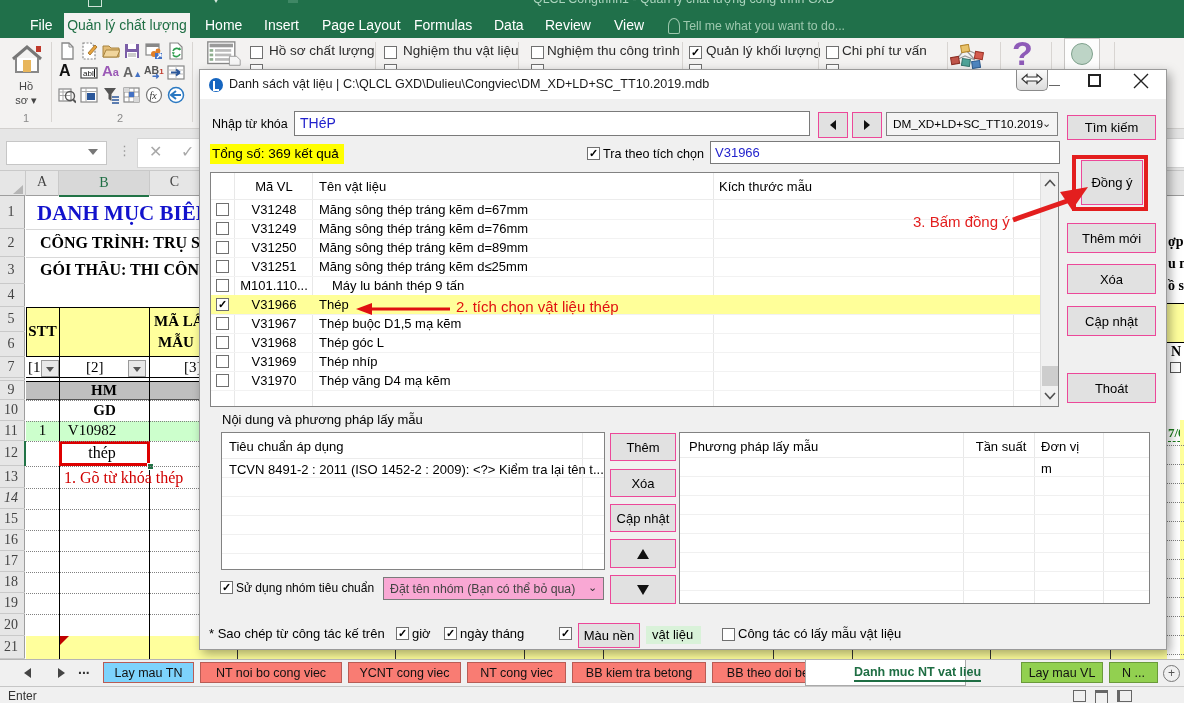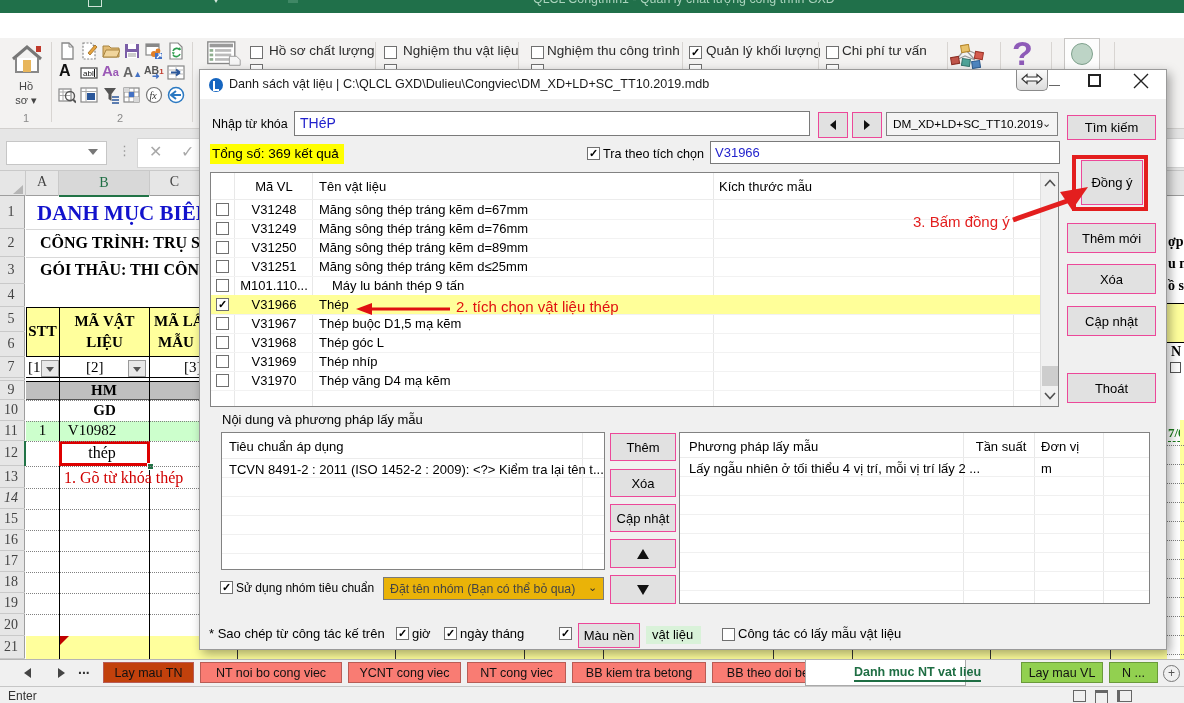--- a/index.html
+++ b/index.html
@@ -15,20 +15,34 @@
 <body>
 <div id="page">
 
 <div class="abs" style="left:0;top:0;width:1184px;height:13px;background:#20704a;overflow:hidden;">
   <div class="abs" style="left:88px;top:-7px;width:12px;height:12px;border:1px solid #cfe3d8;background:#20704a;"></div>
   <div class="abs" style="left:211px;top:-6px;width:0;height:0;border-left:5px solid transparent;border-right:5px solid transparent;border-top:9px solid #d8e9e0;"></div>
   <div class="abs" style="left:288px;top:-6px;width:10px;height:9px;background:#3f8765;"></div>
   <div class="abs nw" style="left:533px;top:-8px;color:#abd3bd;font-size:12.4px;">QLCL Congtrinh1 - Quản lý chất lượng công trình GXD</div>
 </div>
 
+<div class="abs" style="left:0;top:13px;width:1184px;height:25px;background:#20704a;">
+  <div class="abs nw" style="left:30px;top:4px;color:#fff;font-size:14px;">File</div>
+  <div class="abs" style="left:64px;top:0;width:126px;height:25px;background:#f3f2f1;text-align:center;">
+    <span style="color:#1f6e44;font-size:14px;line-height:25px;">Quản lý chất lượng</span></div>
+  <div class="abs nw" style="left:205px;top:4px;color:#fff;font-size:14px;">Home</div>
+  <div class="abs nw" style="left:264px;top:4px;color:#fff;font-size:14px;">Insert</div>
+  <div class="abs nw" style="left:322px;top:4px;color:#fff;font-size:14px;">Page Layout</div>
+  <div class="abs nw" style="left:414px;top:4px;color:#fff;font-size:14px;">Formulas</div>
+  <div class="abs nw" style="left:494px;top:4px;color:#fff;font-size:14px;">Data</div>
+  <div class="abs nw" style="left:545px;top:4px;color:#fff;font-size:14px;">Review</div>
+  <div class="abs nw" style="left:614px;top:4px;color:#fff;font-size:14px;">View</div>
+  <div class="abs" style="left:668px;top:5px;width:10px;height:14px;border:1px solid #9dc8ae;border-radius:50% 50% 2px 2px;"></div>
+  <div class="abs nw" style="left:683px;top:6px;color:#9dc8ae;font-size:12.3px;">Tell me what you want to do...</div>
+</div>
 
 <div class="abs" style="left:0;top:38px;width:1184px;height:90px;background:#f3f2f1;border-bottom:1px solid #d2d0ce;">
 
   <div class="abs" style="left:10px;top:6px;width:34px;height:30px;">
     <svg width="34" height="30" viewBox="0 0 34 30">
       <path d="M3 15 L17 3 L31 15" fill="none" stroke="#777" stroke-width="3"></path>
       <path d="M6 14 L6 28 L28 28 L28 14" fill="#fff" stroke="#888" stroke-width="2"></path>
       <rect x="13" y="16" width="8" height="12" fill="#e8b65c"></rect>
       <rect x="26" y="2" width="5" height="6" fill="#c0392b"></rect>
     </svg>
@@ -243,21 +257,20 @@
   <div class="abs nw serif" style="left:40px;top:91px;font-size:16px;font-weight:bold;color:#000;width:159px;overflow:hidden;">GÓI THẦU: THI CÔNG</div>
   <div class="abs" style="left:26px;top:59px;width:173px;height:1px;background:#d9d9d9;"></div>
   <div class="abs" style="left:26px;top:87px;width:173px;height:1px;background:#d9d9d9;"></div>
 
 
   <div class="abs" style="left:26px;top:137px;width:173px;height:50px;background:#ffff9c;border-top:1px solid #000;border-bottom:1px solid #000;box-sizing:border-box;">
     <div class="abs" style="left:0;top:0;width:1px;height:50px;background:#000;"></div>
     <div class="abs" style="left:33px;top:0;width:1px;height:50px;background:#000;"></div>
     <div class="abs" style="left:123px;top:0;width:1px;height:50px;background:#000;"></div>
     <div class="abs nw serif" style="left:0px;top:15px;width:33px;text-align:center;font-size:15px;font-weight:bold;">STT</div>
-    <div class="abs serif" style="left:34px;top:3px;width:89px;text-align:center;font-size:15px;font-weight:bold;line-height:21px;">MÃ VẬT<br>LIỆU</div>
     <div class="abs serif" style="left:124px;top:3px;width:60px;text-align:left;font-size:15px;font-weight:bold;line-height:21px;"><span style="margin-left:4px;">MÃ LẤ</span><br><span style="margin-left:8px;">MẪU</span></div>
   </div>
 
   <div class="abs" style="left:26px;top:187px;width:173px;height:21px;background:#fff;border-bottom:1px solid #000;box-sizing:border-box;">
     <div class="abs" style="left:33px;top:0;width:1px;height:21px;background:#000;"></div>
     <div class="abs" style="left:123px;top:0;width:1px;height:21px;background:#000;"></div>
     <div class="abs nw serif" style="left:2px;top:2px;font-size:15px;">[1</div>
     <div class="abs" style="left:15px;top:3px;width:16px;height:15px;background:#e8e8e8;border:1px solid #999;">
           <div class="abs" style="left:4px;top:6px;width:0;height:0;border-left:4px solid transparent;border-right:4px solid transparent;border-top:5px solid #555;"></div>
         </div>
@@ -497,54 +510,53 @@
         </svg>
       </div>
   <div class="abs" style="left:479px;top:362px;width:471px;height:172px;background:#fff;border:1px solid #828282;box-sizing:border-box;overflow:hidden;">
     <div class="abs" style="left:283px;top:0;width:1px;height:170px;background:#e8e8e8;"></div>
     <div class="abs" style="left:354px;top:0;width:1px;height:170px;background:#e8e8e8;"></div>
     <div class="abs" style="left:423px;top:0;width:1px;height:170px;background:#e8e8e8;"></div>
     <div class="abs nw" style="left:9px;top:6px;font-size:13px;">Phương pháp lấy mẫu</div>
     <div class="abs nw" style="left:288px;top:6px;width:66px;text-align:center;font-size:13px;">Tần suất</div>
     <div class="abs nw" style="left:361px;top:6px;font-size:13px;">Đơn vị</div>
     <div class="abs" style="left:0;top:24px;width:469px;height:1px;background:#ececec;"></div>
-    <div class="abs nw" style="left:9px;top:28px;font-size:13px;">Lấy ngẫu nhiên ở tối thiểu 4 vị trí, mỗi vị trí lấy 2 ...</div>
     <div class="abs nw" style="left:361px;top:28px;font-size:13px;">m</div>
     <div class="abs" style="left:0;top:43px;width:469px;height:1px;background:#f0f0f0;"></div>
     <div class="abs" style="left:0;top:62px;width:469px;height:1px;background:#f0f0f0;"></div>
     <div class="abs" style="left:0;top:81px;width:469px;height:1px;background:#f0f0f0;"></div>
     <div class="abs" style="left:0;top:100px;width:469px;height:1px;background:#f0f0f0;"></div>
     <div class="abs" style="left:0;top:119px;width:469px;height:1px;background:#f0f0f0;"></div>
     <div class="abs" style="left:0;top:138px;width:469px;height:1px;background:#f0f0f0;"></div>
     <div class="abs" style="left:0;top:157px;width:469px;height:1px;background:#f0f0f0;"></div>
   </div>
   <div class="cbk" style="left:20px;top:511px;">✓</div>
   <div class="abs nw" style="left:36px;top:511px;font-size:12px;">Sử dụng nhóm tiêu chuẩn</div>
-  <div class="abs" style="left:183px;top:507px;width:221px;height:23px;background:#eab308;border:1px solid #7a7a7a;box-sizing:border-box;">
+  <div class="abs" style="left:183px;top:507px;width:221px;height:23px;background:#f9a8d4;border:1px solid #7a7a7a;box-sizing:border-box;">
     <div class="abs nw" style="left:6px;top:4px;font-size:12.3px;color:#444;">Đặt tên nhóm (Bạn có thể bỏ qua)</div>
     <div class="abs" style="left:204px;top:3px;font-size:11px;color:#333;">⌄</div>
   </div>
 
   <div class="abs nw" style="left:9px;top:556px;font-size:13px;">* Sao chép từ công tác kế trên</div>
   <div class="cbk" style="left:196px;top:557px;">✓</div>
   <div class="abs nw" style="left:212px;top:556px;font-size:13px;">giờ</div>
   <div class="cbk" style="left:244px;top:557px;">✓</div>
   <div class="abs nw" style="left:260px;top:556px;font-size:13px;">ngày tháng</div>
   <div class="cbk" style="left:359px;top:557px;">✓</div>
   <div class="btn" style="left:378px;top:553px;width:60px;height:23px;">Màu nền</div>
   <div class="abs nw" style="left:446px;top:556px;background:#d9f2d9;font-size:13px;padding:1px 8px 2px 6px;">vật liệu</div>
   <div class="cb" style="left:522px;top:558px;"></div>
   <div class="abs nw" style="left:538px;top:556px;font-size:13px;">Công tác có lấy mẫu vật liệu</div>
 </div>
 
 <div id="tabbar" class="abs" style="left:0;top:659px;width:1184px;height:27px;background:#f0f0f0;border-top:1px solid #b5b5b5;box-sizing:border-box;overflow:hidden;">
 <div class="abs" style="left:24px;top:8px;width:0;height:0;border-top:5px solid transparent;border-bottom:5px solid transparent;border-right:7px solid #444;"></div>
 <div class="abs" style="left:58px;top:8px;width:0;height:0;border-top:5px solid transparent;border-bottom:5px solid transparent;border-left:7px solid #444;"></div>
 <div class="abs nw" style="left:78px;top:1px;font-size:14px;font-weight:bold;color:#333;">...</div>
-<div class="abs nw" style="left:103px;top:2px;width:91px;height:21px;background:#c2410c;border:1px solid #b85c55;color:#111;font-size:12.5px;text-align:center;line-height:20px;box-sizing:border-box;">Lay mau TN</div>
+<div class="abs nw" style="left:103px;top:2px;width:91px;height:21px;background:#7dd3fc;border:1px solid #b85c55;color:#111;font-size:12.5px;text-align:center;line-height:20px;box-sizing:border-box;">Lay mau TN</div>
 <div class="abs nw" style="left:200px;top:2px;width:142px;height:21px;background:#f97c73;border:1px solid #b85c55;color:#111;font-size:12.5px;text-align:center;line-height:20px;box-sizing:border-box;">NT noi bo cong viec</div>
 <div class="abs nw" style="left:348px;top:2px;width:113px;height:21px;background:#f97c73;border:1px solid #b85c55;color:#111;font-size:12.5px;text-align:center;line-height:20px;box-sizing:border-box;">YCNT cong viec</div>
 <div class="abs nw" style="left:467px;top:2px;width:99px;height:21px;background:#f97c73;border:1px solid #b85c55;color:#111;font-size:12.5px;text-align:center;line-height:20px;box-sizing:border-box;">NT cong viec</div>
 <div class="abs nw" style="left:572px;top:2px;width:134px;height:21px;background:#f97c73;border:1px solid #b85c55;color:#111;font-size:12.5px;text-align:center;line-height:20px;box-sizing:border-box;">BB kiem tra betong</div>
 <div class="abs nw" style="left:712px;top:2px;width:136px;height:21px;background:#f97c73;border:1px solid #b85c55;color:#111;font-size:12.5px;text-align:center;line-height:20px;box-sizing:border-box;">BB theo doi betong</div>
 <div class="abs nw" style="left:805px;top:0;width:161px;height:26px;background:#fff;border:1px solid #aaa;border-top:none;font-size:12.5px;text-align:right;line-height:24px;box-sizing:border-box;padding-left:48px;"><span style="color:#1f6e44;font-weight:bold;border-bottom:2px solid #1f6e44;padding-bottom:1px;">Danh muc NT vat lieu</span></div>
 <div class="abs nw" style="left:1021px;top:2px;width:82px;height:21px;background:#92d050;border:1px solid #6a9a3a;color:#111;font-size:12.5px;text-align:center;line-height:20px;box-sizing:border-box;">Lay mau VL</div>
 <div class="abs nw" style="left:1109px;top:2px;width:49px;height:21px;background:#92d050;border:1px solid #6a9a3a;color:#111;font-size:12.5px;text-align:center;line-height:20px;box-sizing:border-box;">N ...</div>
 <div class="abs" style="left:1163px;top:5px;width:15px;height:15px;border:1px solid #777;border-radius:50%;text-align:center;">
         <div style="font-size:12px;line-height:14px;color:#555;">+</div>

